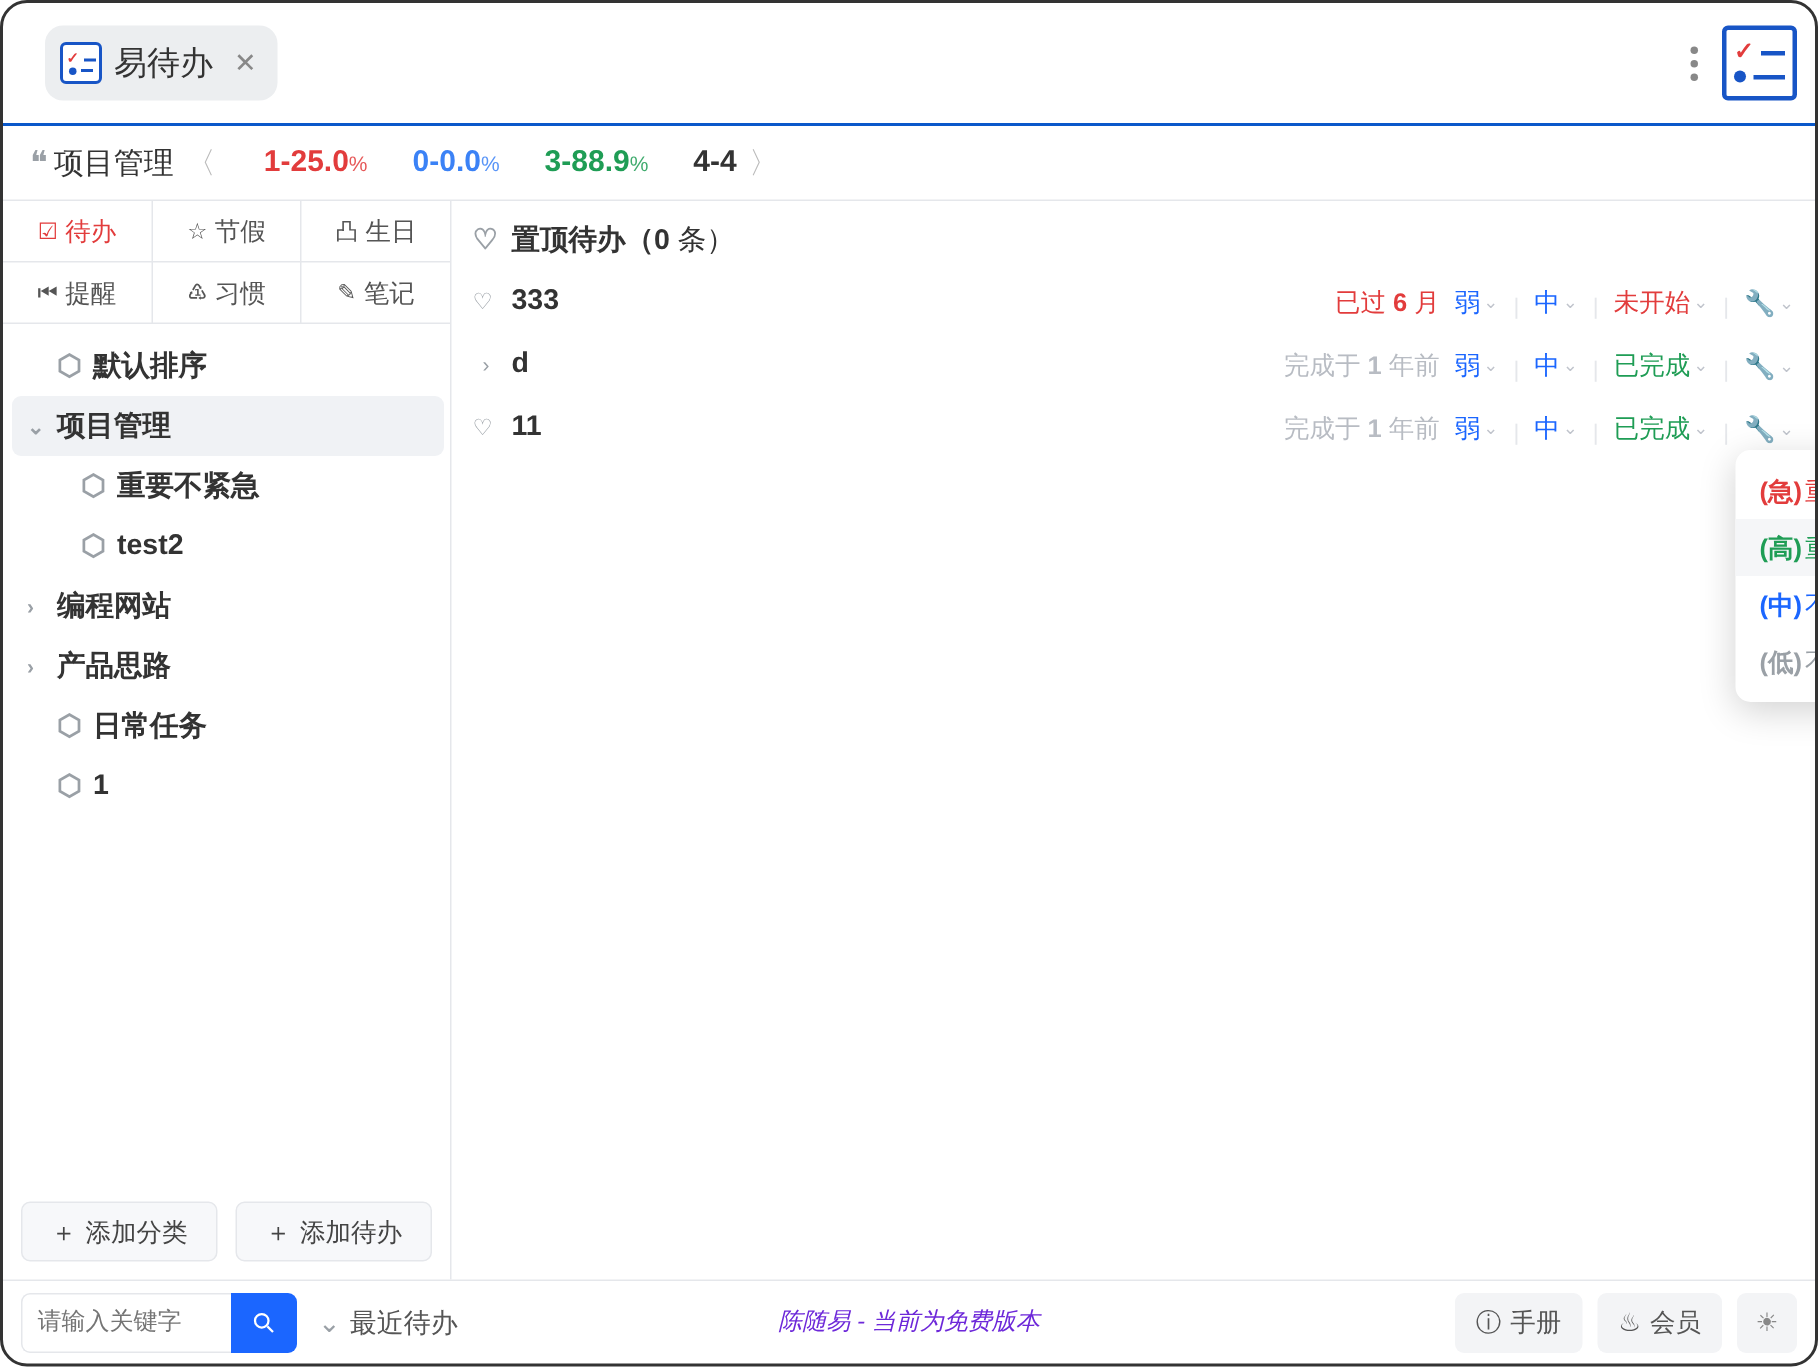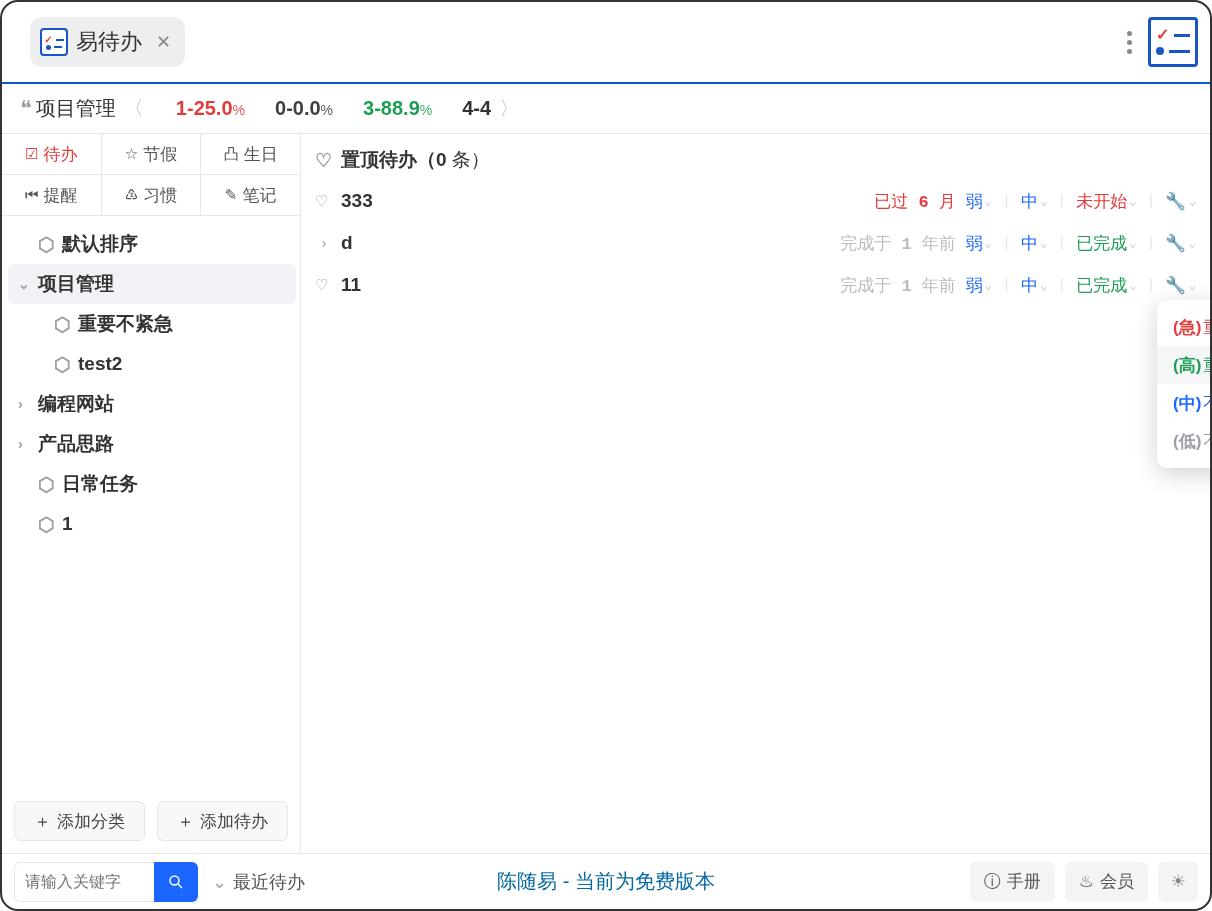--- a/index.html
+++ b/index.html
@@ -73,21 +73,21 @@
     height:50px;
     padding: 0 12px 0 18px;
     border-bottom: 1px solid #e5e7eb;
   }
   .crumbs { display:flex; align-items:center; gap:6px; font-size:20px; font-weight:500;}
   .quote-icon { color:#9aa0a6; font-size:22px; margin-right:4px;}
   .angle { color:#bbb; font-weight:400; padding:0 2px;}
   .stat { font-weight:700;margin-left:24px; }
   .stat .pct { font-size:14px; font-weight:400; opacity:.85;}
   .stat-red { color:#e23c3c; }
-  .stat-blue { color:#404040; }
+  .stat-blue { color:#3b82f6; }
   .stat-green { color:#1f9d55; }
   .stat-dark { color:#333;text-align:right; }
   .header-right { margin-left:auto; display:flex; align-items:center; gap:10px; }
   .hbtn {
     height:36px; display:flex; align-items:center; justify-content:center;
     border:none; background:#f3f4f6; border-radius:6px; padding:0 14px;
     font-size:17px; color:#333; cursor:pointer;
   }
   .hbtn.icon { width:40px; padding:0; color:#666; }
   .hbtn svg { width:18px; height:18px; stroke:#555; fill:none; stroke-width:2;}
@@ -117,21 +117,21 @@
   .side-bottom { display:flex; gap:12px; padding:12px; }
   .sbtn { flex:1; background:#f7f8fa; border:1px solid #e5e7eb; border-radius:6px; height:40px; display:flex; align-items:center; justify-content:center; gap:6px; font-size:17px; color:#444; cursor:pointer;}
 
   
   .section-head { display:flex; align-items:center; gap:8px; height:40px; font-size:19px; font-weight:600;}
   .section-head .cnt { font-weight:400; }
   .bulb { color:#9aa0a6; width:18px; display:inline-flex; }
   .chev { color:#9aa0a6; width:18px; display:inline-flex; font-size:14px; justify-content:center;}
   .todo-row { display:flex; align-items:center; height:42px; gap:8px; }
   .todo-title { font-size:19px; font-weight:700; }
-  .meta { margin-left:auto; display:flex; align-items:center; gap:10px;font-family:Liberation Mono, monospace; }
+  .meta { margin-left:auto; display:flex; align-items:flex-end; gap:10px; }
   .tag { display:flex; align-items:center; gap:2px; font-size:17px; cursor:pointer;}
   .tag .dd { color:#c0c4cc; font-size:12px; }
   .txt-red { color:#e23c3c; }
   .txt-blue { color:#1b66ff; }
   .txt-green { color:#1f9d55; }
   .txt-grey { color:#b8bcc3; }
   .wrench { color:#9aa0a6; }
   .due { font-size:17px; }
   .due .num { font-weight:700; }
 
@@ -147,21 +147,21 @@
   .pop-item .lvl { font-weight:700; }
   .pop-red { color:#e23c3c; } .pop-green{color:#1f9d55;} .pop-blue{color:#1b66ff;} .pop-grey{color:#9aa0a6;}
 
   
   .footer { height:56px; border-top:1px solid #e5e7eb; display:flex; align-items:center; padding:0 12px; gap:0;}
   .search-wrap { display:flex; align-items:center; height:56px; }
   .search { width:140px; height:40px; border:1px solid #e5e7eb; border-right:none; border-radius:6px 0 0 6px; padding:0 10px; font-size:16px; outline:none;}
   .search-btn { width:44px; height:40px; background:#1b66ff; border:none; border-radius:0 6px 6px 0; display:flex; align-items:center; justify-content:center; cursor:pointer;}
   .search-btn svg { width:18px; height:18px; stroke:#fff; fill:none; stroke-width:2;}
   .recent { display:flex; align-items:center; gap:6px; margin-left:14px; font-size:18px; color:#555; cursor:pointer;}
-  .footer-center { position:absolute; left:50%; transform:translateX(-50%); color:#0369a1; font-size:20px;}
+  .footer-center { position:absolute; left:50%; transform:translateX(-50%); color:#6d28d9; font-size:16px;font-style:italic;}
   .footer-right { margin-left:auto; display:flex; align-items:center; gap:10px;}
   .fbtn { height:40px; padding:0 14px; display:flex; align-items:center; gap:6px; border:none; background:#f3f4f6; border-radius:6px; font-size:17px; color:#555; cursor:pointer;}
   .fbtn.icon { width:40px; padding:0; justify-content:center;}
   .sun { color:#888; }
 </style>
 </head>
 <body>
 
 <div class="titlebar">
   <div class="tab">

